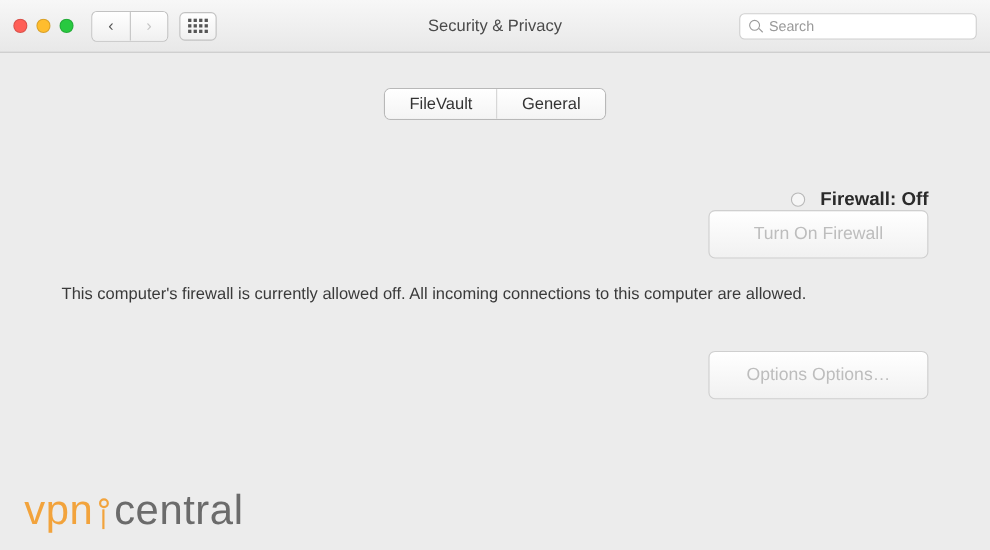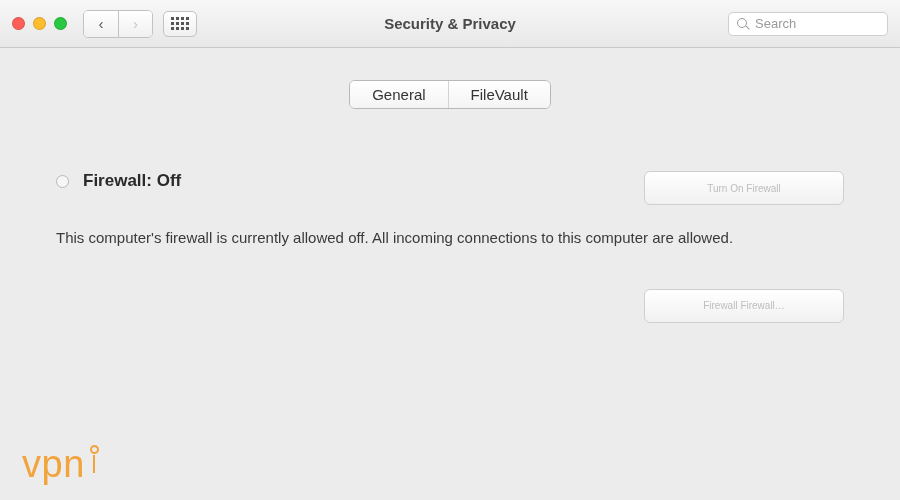--- a/index.html
+++ b/index.html
@@ -71,25 +71,24 @@
       grid-template-rows: repeat(3, 3px);
       gap: 2px;
     }
     .apps-grid span { background: #555; width: 3px; height: 3px; }
     .window-title {
       position: absolute;
       left: 50%;
       transform: translateX(-50%);
       color: #4a4a4a;
       font-size: 15px;
-      font-weight: bold;
     }
     .search-box {
       margin-left: auto;
-      width: 160px;
+      width: 216px;
       height: 24px;
       border: 1px solid #cfcfcf;
       border-radius: 5px;
       background: #ffffff;
       display: flex;
       align-items: center;
       padding: 0 8px;
       color: #9a9a9a;
       font-size: 13px;
       gap: 6px;
@@ -137,49 +136,50 @@
       background: linear-gradient(to bottom, #4ea0f9, #1e7af0);
       color: #ffffff;
       border-left-color: #1e7af0;
     }
     .pane {
       margin: 40px 36px 0 36px;
       padding: 22px 20px 12px 20px;
     }
     .status-row {
       display: flex;
-      align-items: flex-start;
+      align-items: flex-end;
       justify-content: space-between;
       margin-bottom: 22px;
+      flex-direction: column;
     }
     .status-left {
       display: flex;
       align-items: center;
       gap: 14px;
     }
     .status-dot {
       width: 13px;
       height: 13px;
       border-radius: 50%;
       border: 1.5px solid #b8b8b8;
       background: #f6f6f6;
     }
     .status-label {
       font-weight: 600;
       font-size: 17px;
       color: #2a2a2a;
     }
     .mac-btn {
       min-width: 200px;
-      height: 34px;
+      height: 44px;
       border: 1px solid #cfcfcf;
       border-radius: 6px;
       background: linear-gradient(to bottom, #ffffff, #f1f1f1);
       color: #bdbdbd;
-      font-size: 10px;
+      font-size: 16px;
       padding: 2px 18px;
       display: flex;
       align-items: center;
       justify-content: center;
     }
     .desc {
       font-size: 15px;
       color: #3a3a3a;
       line-height: 1.45;
       max-width: 740px;
@@ -191,20 +191,21 @@
     }
     .watermark {
       position: absolute;
       left: 22px;
       bottom: 14px;
       font-size: 38px;
       font-weight: 300;
       letter-spacing: 0.5px;
       color: #6b6b6b;
       display: flex;
+      align-items: center;
       gap: 3px;
       font-family: "Helvetica Neue", Arial, sans-serif;
     }
     .wm-vpn { color: #f2a33c; font-weight: 400; }
     .wm-central { color: #6b6b6b; font-weight: 300; }
     .wm-sep {
       display: inline-flex;
       flex-direction: column;
       align-items: center;
       margin: 0 2px;
@@ -253,39 +254,40 @@
   <div class="window-title">Security &amp; Privacy</div>
   <div class="search-box">
     <span class="search-icon"></span>
     <span>Search</span>
   </div>
 </div>
 
 <div class="content">
   <div class="tabbar">
     <div class="tabs">
+      <div class="tab">FileVault</div>
       <div class="tab">General</div>
-      <div class="tab">FileVault</div>
     </div>
   </div>
 
   <div class="pane">
     <div class="status-row">
       <div class="status-left">
         <div class="status-dot"></div>
         <div class="status-label">Firewall: Off</div>
       </div>
       <div class="mac-btn">Turn On Firewall</div>
     </div>
     <div class="desc">This computer's firewall is currently allowed off. All incoming connections to this computer are allowed.</div>
     <div class="options-row">
-      <div class="mac-btn">Firewall Firewall…</div>
+      <div class="mac-btn">Options Options…</div>
     </div>
   </div>
 </div>
 
 <div class="watermark">
   <span class="wm-vpn">vpn</span>
   <span class="wm-sep">
     <span class="wm-sep-dot"></span>
     <span class="wm-sep-line"></span>
   </span>
+  <span class="wm-central">central</span>
 </div>
 
 </body></html>

